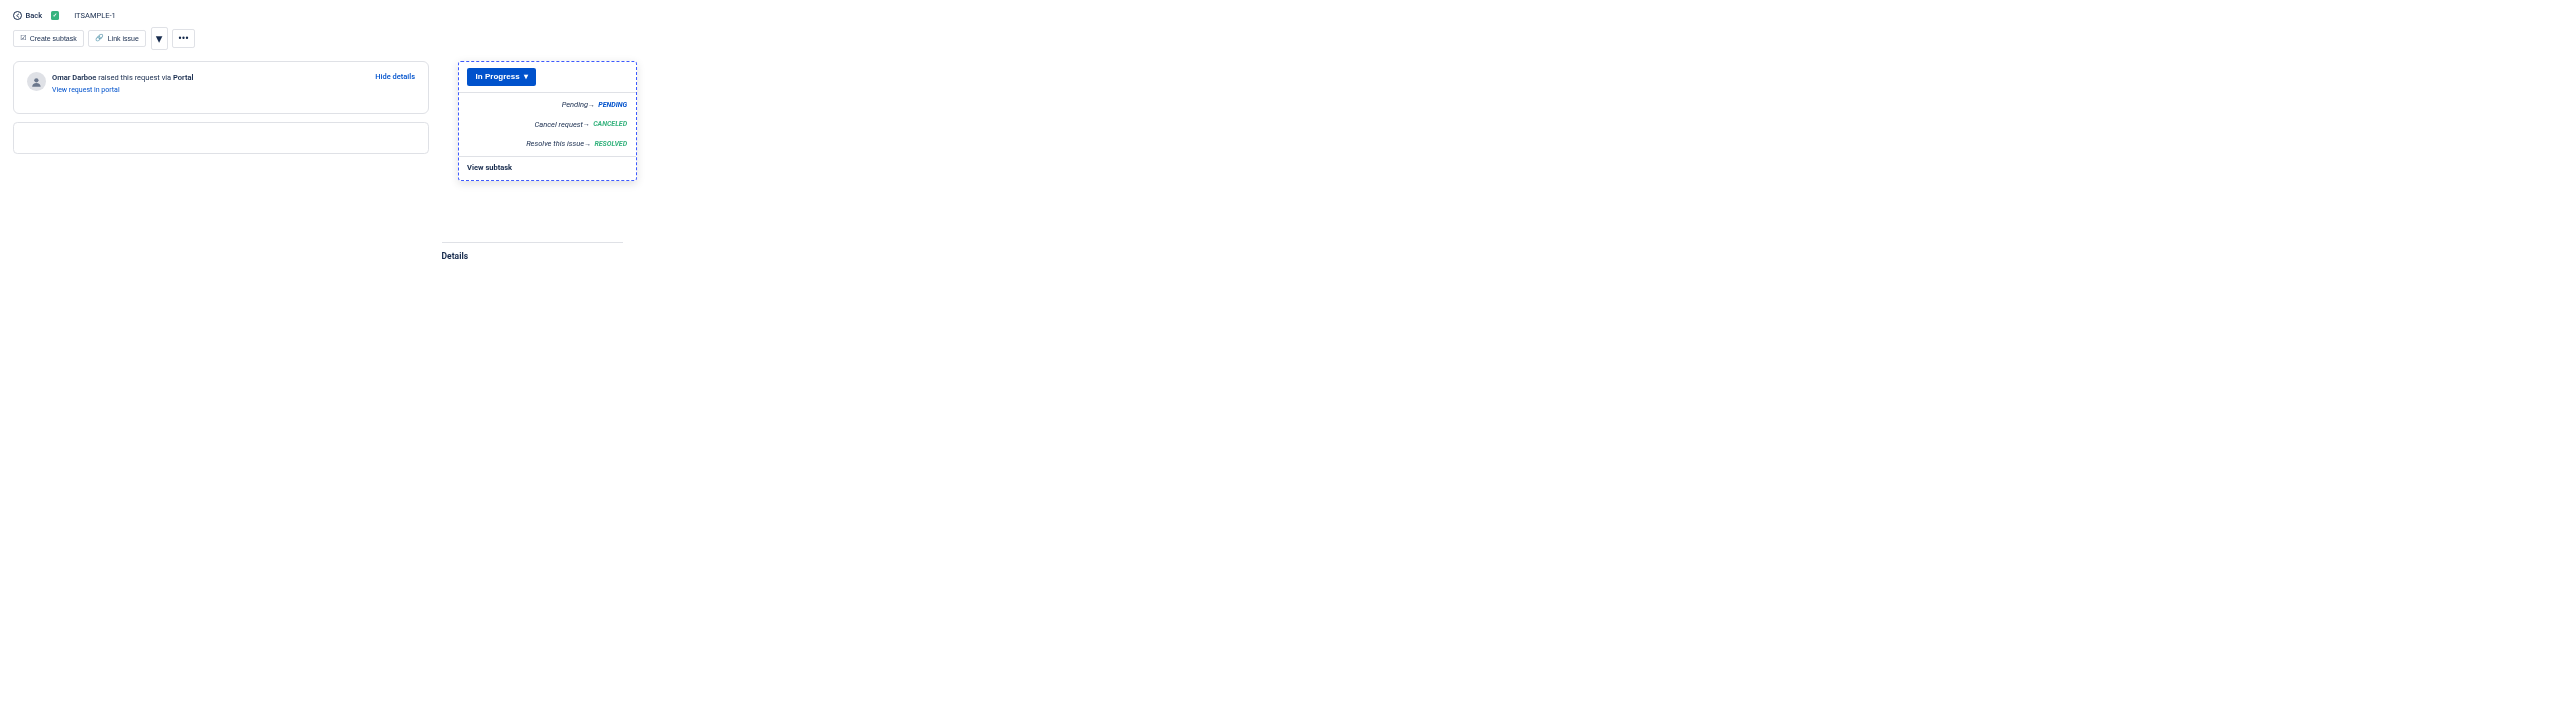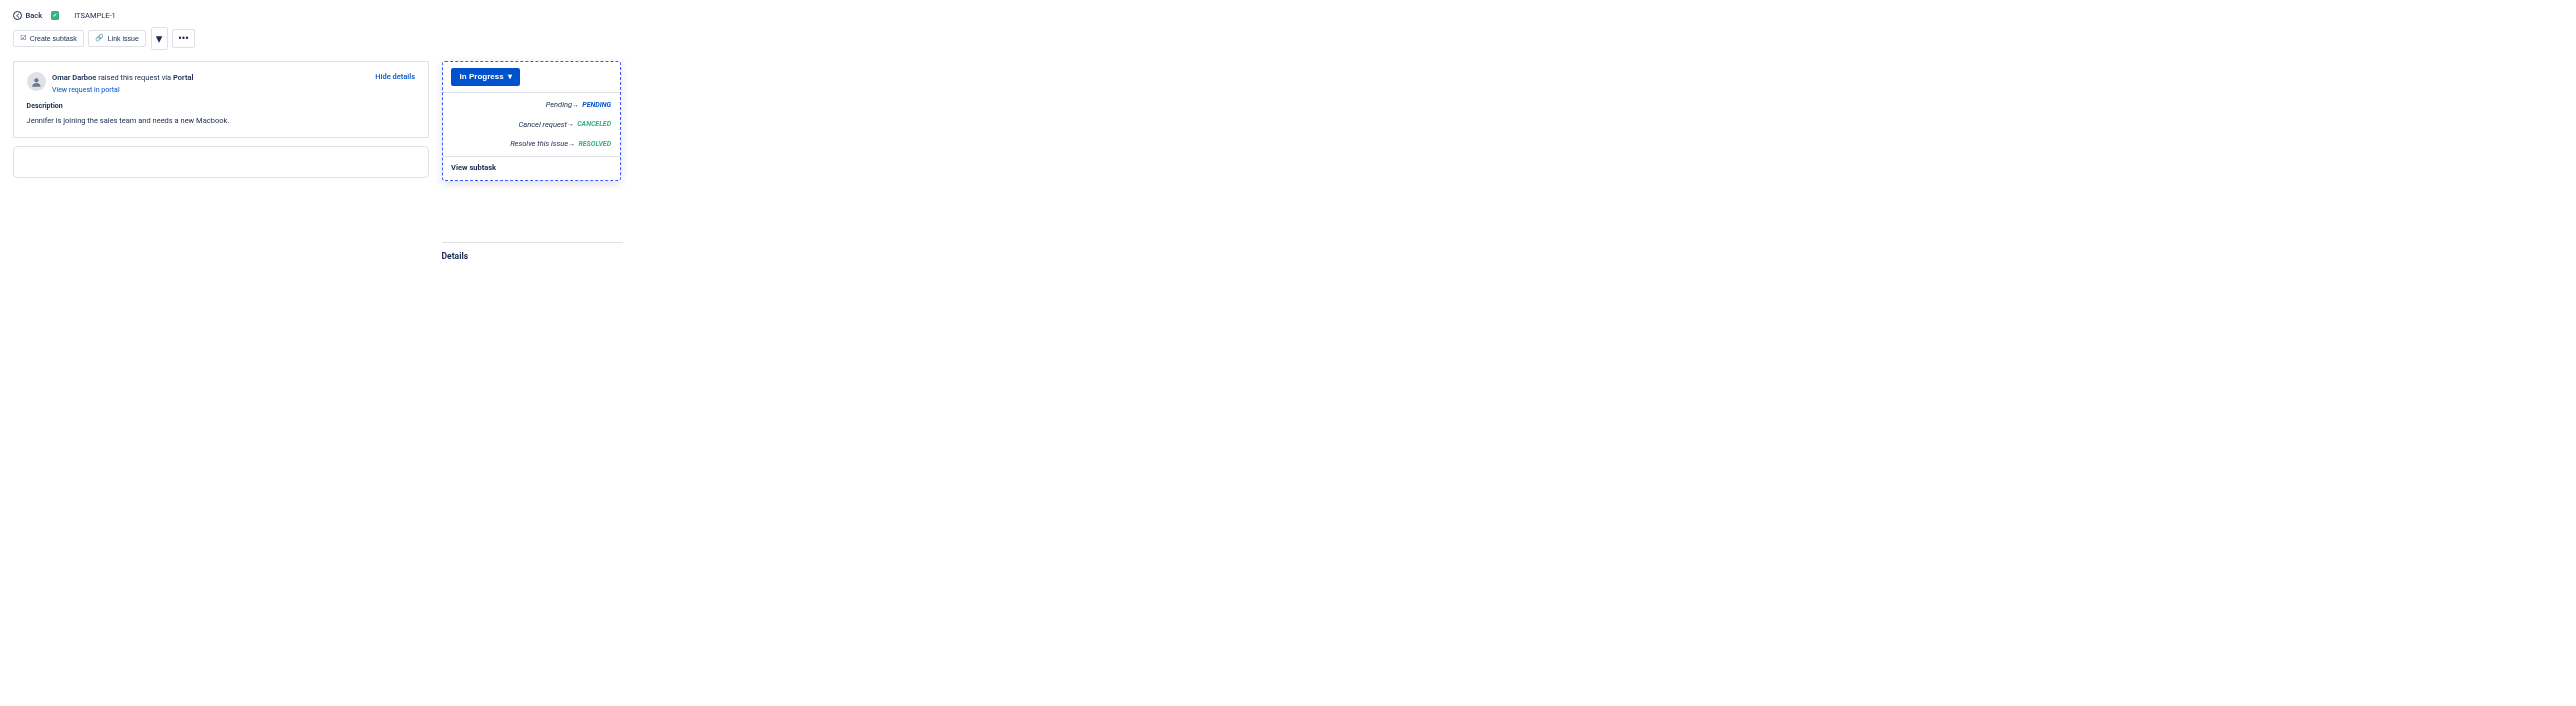--- a/index.html
+++ b/index.html
@@ -126,21 +126,21 @@
       width: 100%;
     }
 
     .left-panel {
       flex: 1;
       max-width: 416px;
     }
 
     .description-card {
       border: 0.5px solid #dfe1e6;
-      border-radius: 1px;
+      border-radius: 6px;
       padding: 10.7px 12.8px;
       margin-bottom: 8.5px;
     }
 
     .requester-row {
       display: flex;
       align-items: flex-start;
       justify-content: space-between;
       margin-bottom: 8.5px;
     }
@@ -208,21 +208,21 @@
     .right-panel {
       width: 181px;
       flex-shrink: 0;
       position: relative;
     }
 
     
     .status-dropdown {
       position: absolute;
       top: 0;
-      left: 0;
+      left: 16px;
       width: 179px;
       background: #fff;
       border: 1.3px dashed #3d5afe;
       border-radius: 3.2px;
       z-index: 100;
       padding: 0;
       box-shadow: 0 2.1px 8.5px rgba(0,0,0,0.12);
     }
 
     .dropdown-header {
@@ -380,24 +380,20 @@
                 <span> raised this request via </span>
                 <strong>Portal</strong>
               </div>
               <a class="portal-link">View request in portal</a>
             </div>
           </div>
 
           <div class="hide-details-btn">Hide details</div>
         </div>
 
-        <div class="description-section">
-          <label>Description</label>
-          <p class="description-text">Jennifer is joining the sales team and needs a new Macbook.</p>
-        </div>
 
       </div>
 
       <div class="second-card"></div>
 
     </div>
 
     <div class="right-panel">
 
       <div class="status-dropdown">

